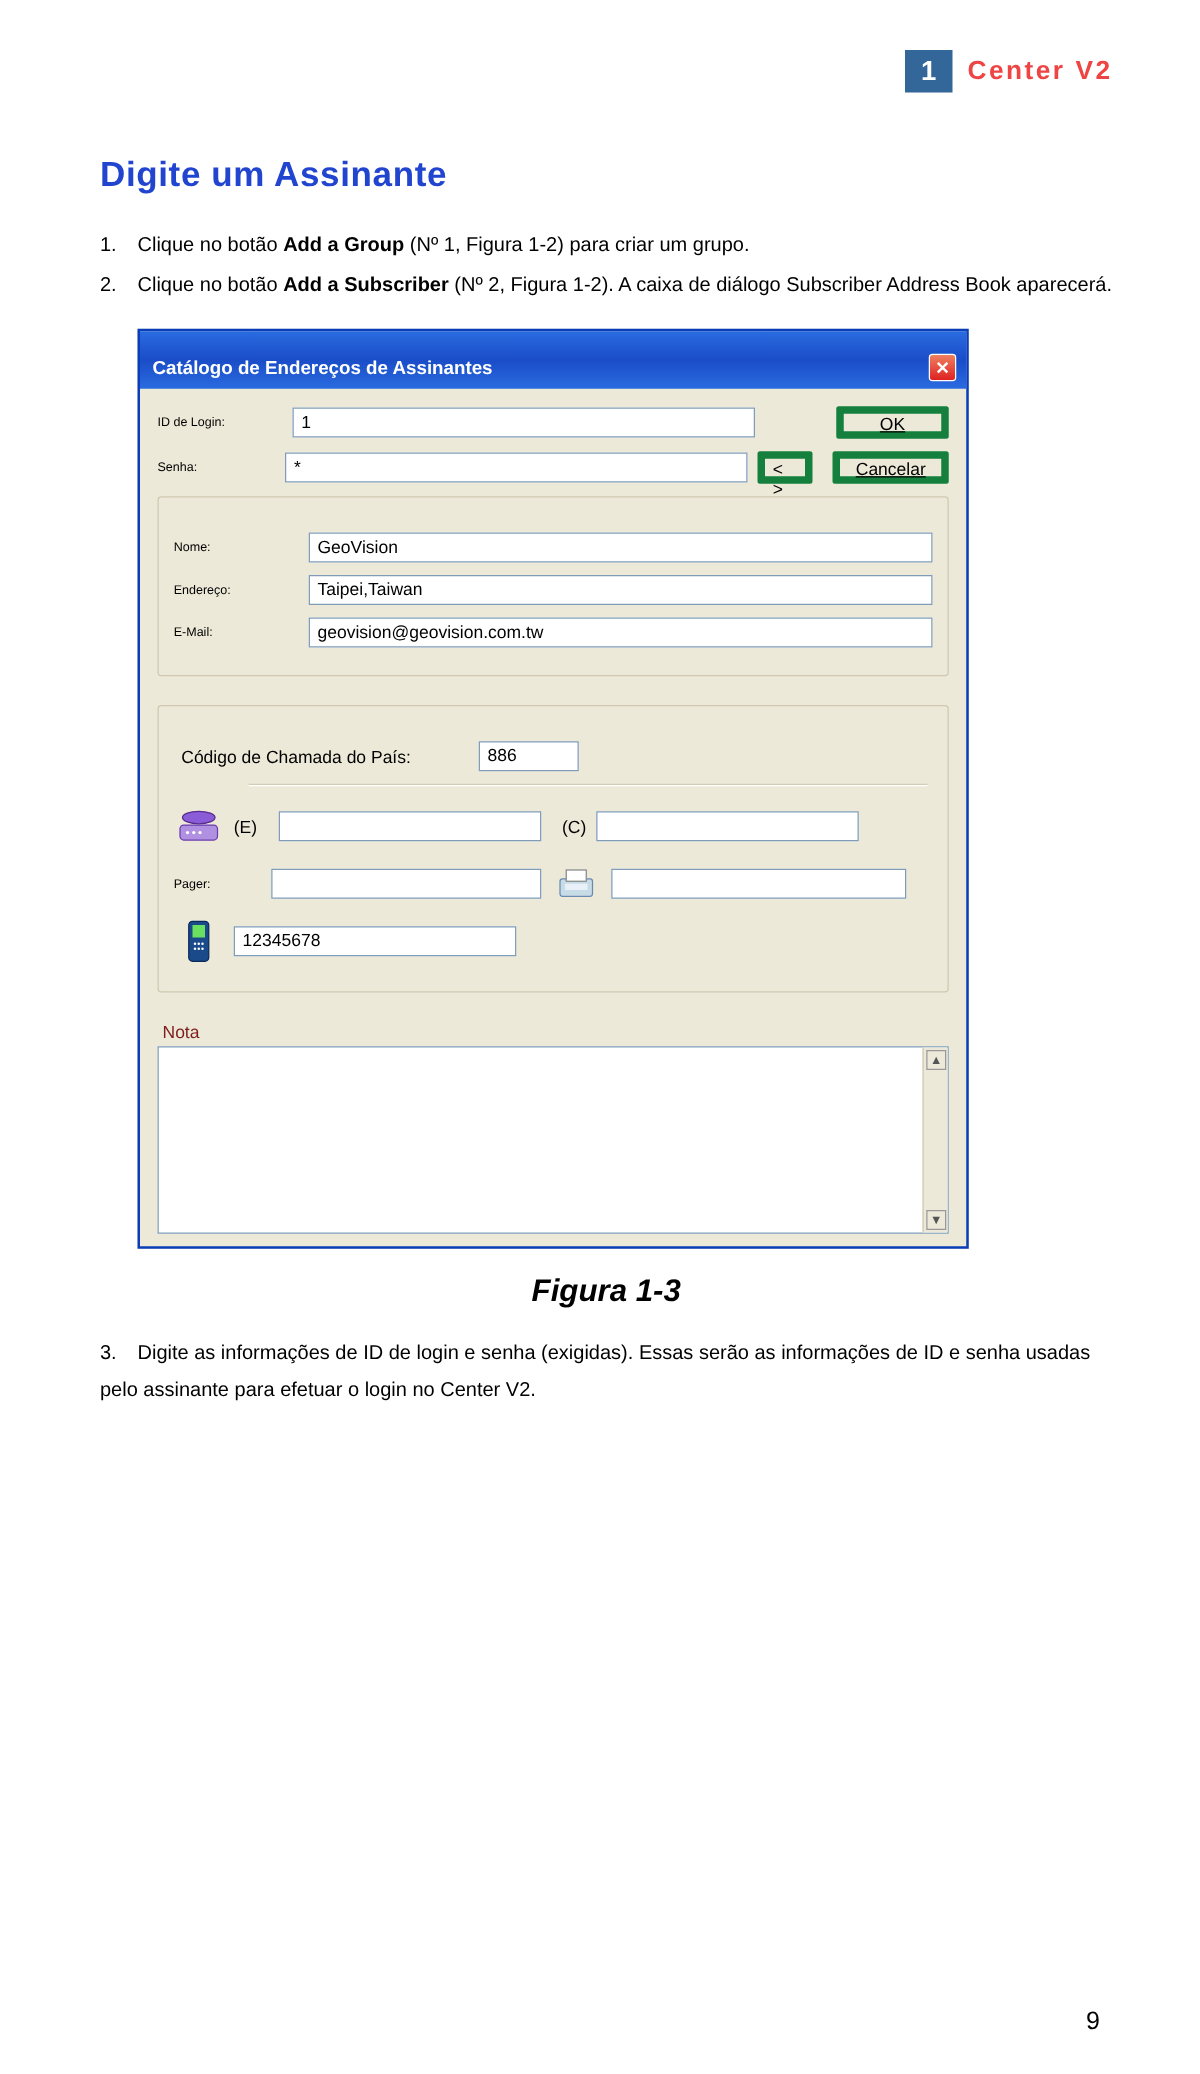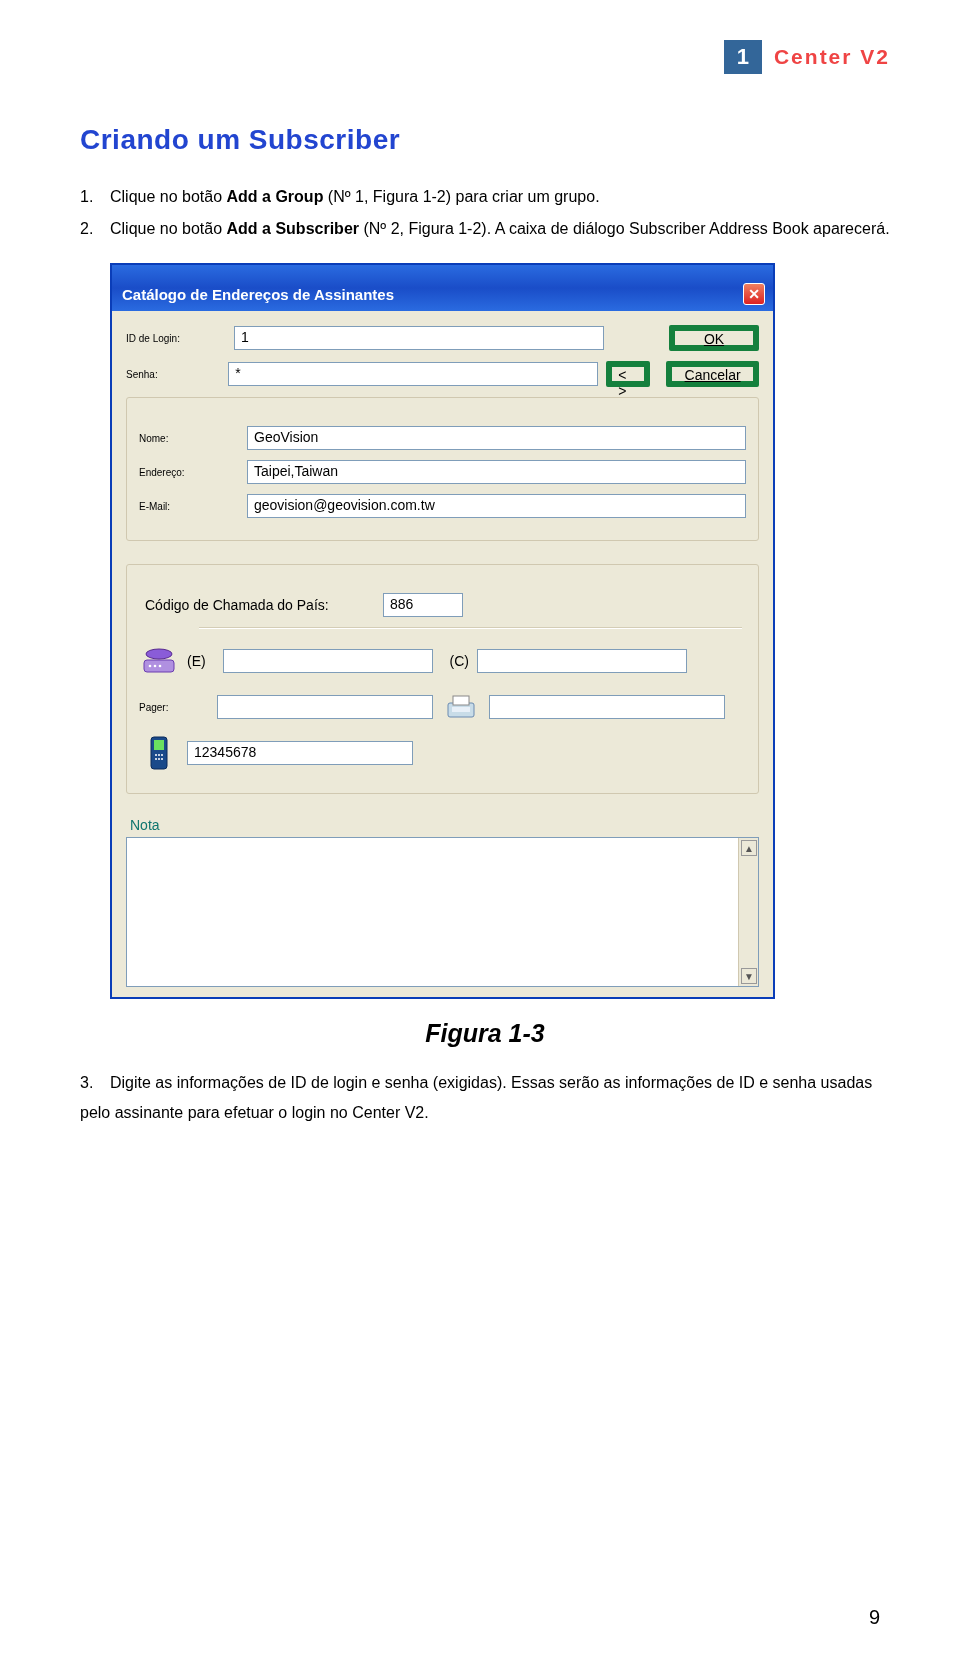--- a/index.html
+++ b/index.html
@@ -109,21 +109,21 @@
   .btn-sm { min-width: 44px; padding: 0 6px; }
   .group {
     border:1px solid #d0c8b0;
     border-radius:3px;
     padding: 28px 12px 12px 12px;
     margin-bottom: 23px;
     background:#ece9d8;
   }
   .hr-line { border-top:1px solid #d4cdb6; border-bottom:1px solid #fff; height:0; margin: 6px 4px 14px 60px; }
   .icon-box { width:40px; height:36px; display:flex; align-items:center; justify-content:center; }
-  .note-label { color:#0f766e; font-size:14px; margin:6px 0 4px 4px; }
+  .note-label { color:#7f1d1d; font-size:14px; margin:6px 0 4px 4px; }
   .textarea {
     background:#fff; border:1px solid #7f9db9;
     width:100%; height:150px; display:flex;
     justify-content:flex-end;
   }
   .scroll-col { width:20px; background:#ece9d8; border-left:1px solid #d0c8b0; display:flex; flex-direction:column; justify-content:space-between; padding:2px; }
   .scroll-btn { width:16px; height:16px; background:#ece9d8; border:1px solid #999; font-size:10px; display:flex; align-items:center; justify-content:center; color:#555; }
   .figure-caption { text-align:center; font-style:italic; font-weight:bold; font-size:25px; margin: 18px 0 20px 0; }
   .page-num { position:absolute; bottom:30px; right:80px; font-size:20px; }
   
@@ -134,21 +134,21 @@
 </head>
 <body>
 
 <div class="page">
 
   <div class="header-row">
     <div class="chapter-box">1</div>
     <div class="chapter-title">Center V2</div>
   </div>
 
-  <div class="section-title">Criando um Subscriber</div>
+  <div class="section-title">Digite um Assinante</div>
 
   <div class="steps">
     <div class="step">
       <span class="num">1.</span><span>Clique no botão </span><span class="bold">Add a Group</span><span> (Nº 1, Figura 1-2) para criar um grupo.</span>
     </div>
     <div class="step">
       <span class="num">2.</span><span>Clique no botão </span><span class="bold">Add a Subscriber</span><span> (Nº 2, Figura 1-2). A caixa de diálogo Subscriber Address Book aparecerá.</span>
     </div>
   </div>
 

